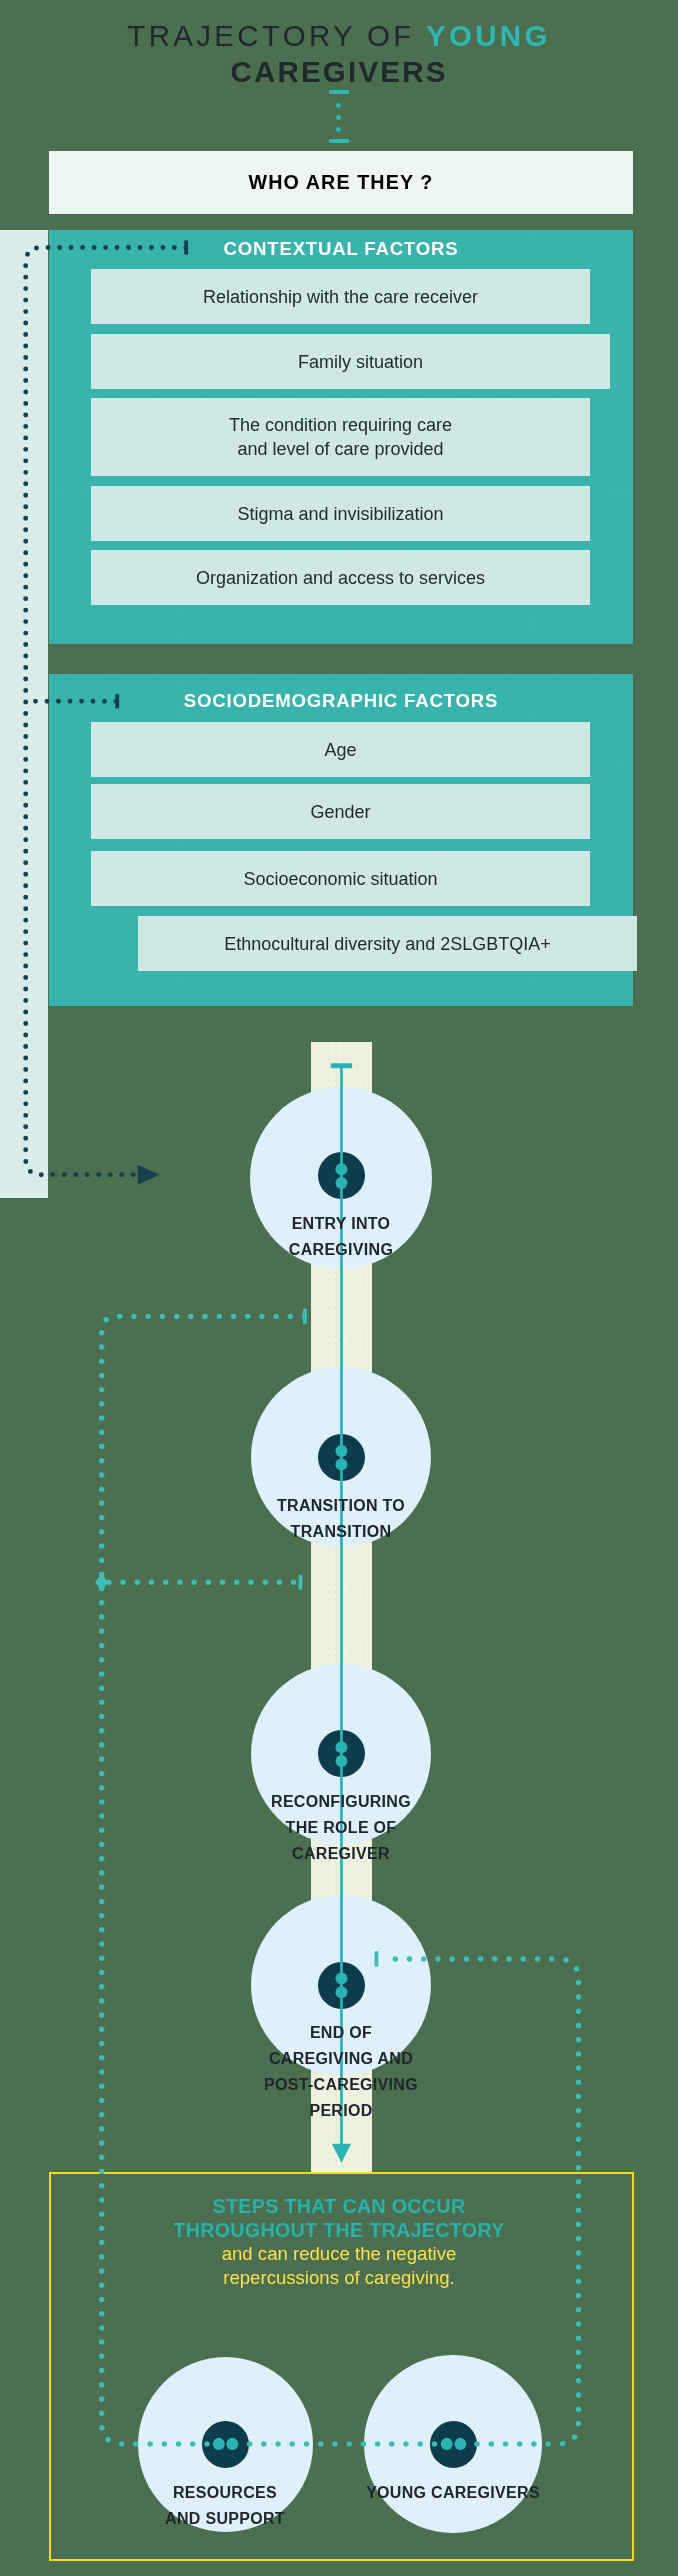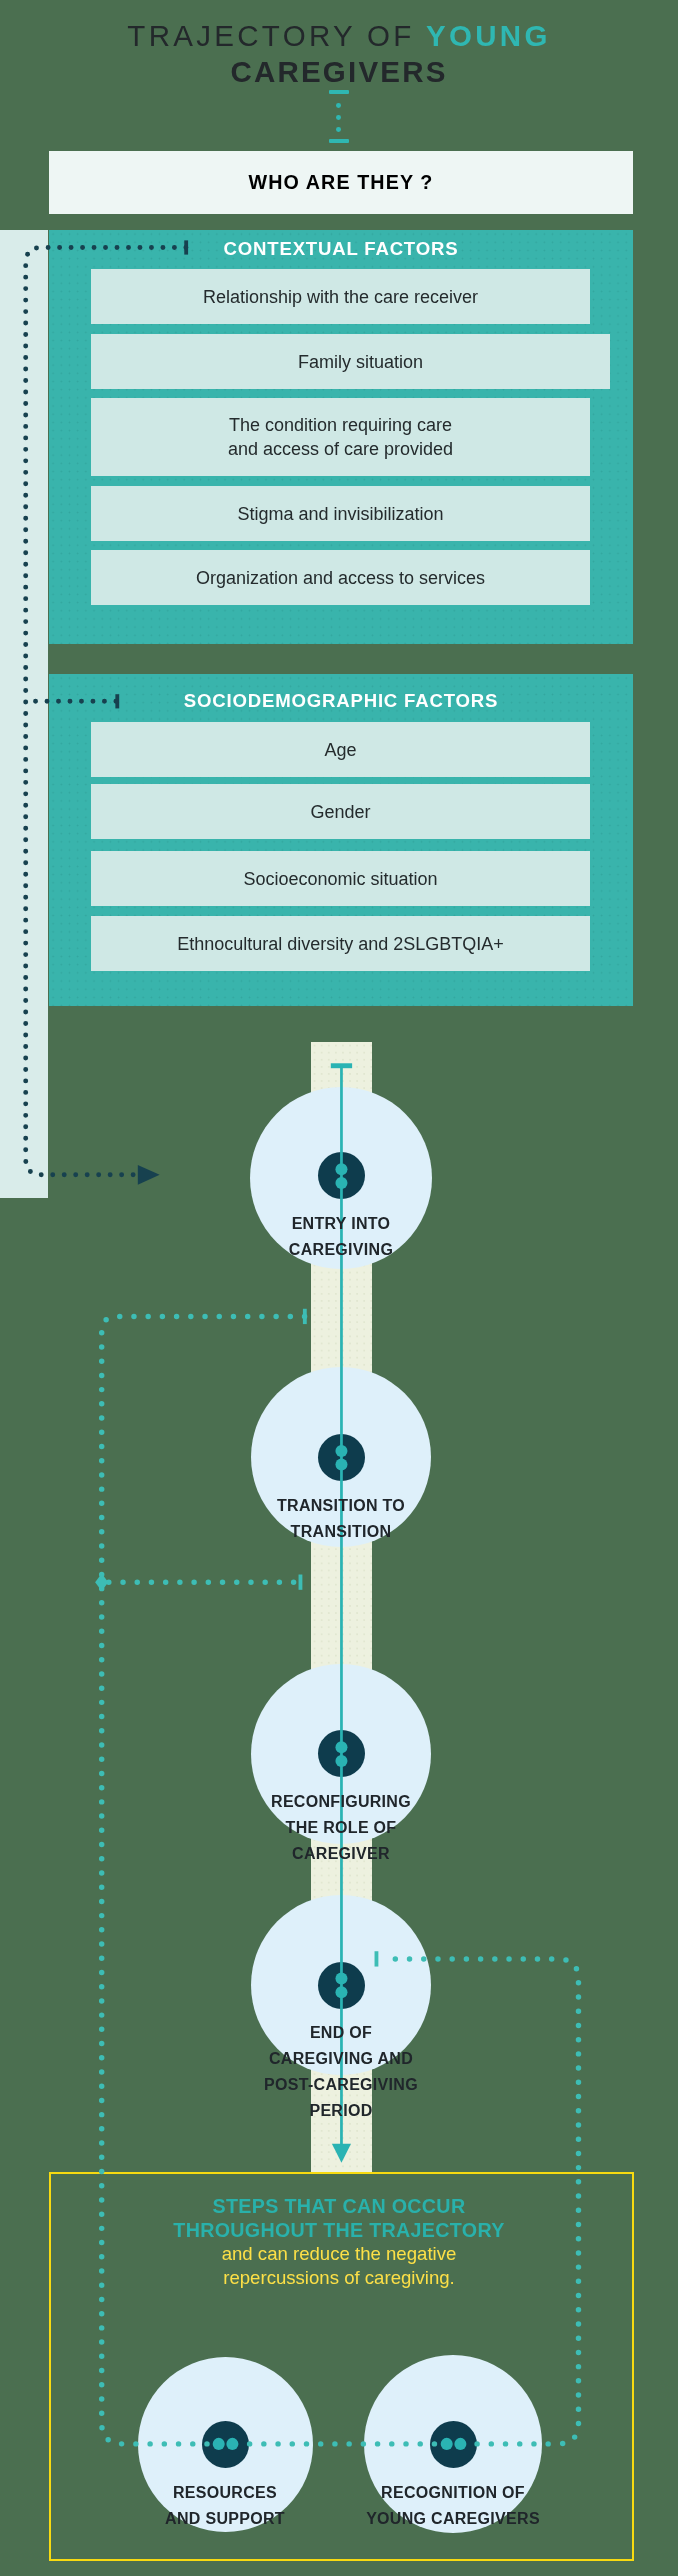--- a/index.html
+++ b/index.html
@@ -70,41 +70,41 @@
   <div class="abs factor-box" style="top:230px;height:414px;"></div>
   <div class="abs factor-header" style="top:238px;">CONTEXTUAL FACTORS</div>
   <div class="abs factor-item" style="top:269px;height:55px;">
     <div class="line">Relationship with the care receiver</div>
   </div>
   <div class="abs factor-item" style="top:334px;height:55px;padding-left:20px;">
     <div class="line">Family situation</div>
   </div>
   <div class="abs factor-item" style="top:398px;height:78px;">
     <div class="line">The condition requiring care</div>
-    <div class="line">and access of care provided</div>
+    <div class="line">and level of care provided</div>
   </div>
   <div class="abs factor-item" style="top:486px;height:55px;">
     <div class="line">Stigma and invisibilization</div>
   </div>
   <div class="abs factor-item" style="top:550px;height:55px;">
     <div class="line">Organization and access to services</div>
   </div>
 
   <div class="abs factor-box" style="top:674px;height:332px;"></div>
   <div class="abs factor-header" style="top:690px;">SOCIODEMOGRAPHIC FACTORS</div>
   <div class="abs factor-item" style="top:722px;height:55px;">
     <div class="line">Age</div>
   </div>
   <div class="abs factor-item" style="top:784px;height:55px;">
     <div class="line">Gender</div>
   </div>
   <div class="abs factor-item" style="top:851px;height:55px;">
     <div class="line">Socioeconomic situation</div>
   </div>
-  <div class="abs factor-item" style="top:916px;height:55px;">
+  <div class="abs factor-item" style="top:916px;height:55px;margin-left:47px;">
     <div class="line">Ethnocultural diversity and 2SLGBTQIA+</div>
   </div>
 
   <div class="abs cream-band"></div>
 
   <div class="abs steps-box"></div>
 
   <div class="abs halo" style="left:250px;top:1087px;width:182px;height:182px;"></div>
   <div class="abs halo" style="left:251px;top:1367px;width:180px;height:180px;"></div>
   <div class="abs halo" style="left:251px;top:1664px;width:180px;height:180px;"></div>
@@ -179,18 +179,17 @@
     <span class="b">THROUGHOUT THE TRAJECTORY</span>
     <span class="l">and can reduce the negative</span>
     <span class="l">repercussions of caregiving.</span>
   </div>
 
   <div class="abs node-label" style="left:72px;top:2480px;">
     <span class="line">RESOURCES</span>
     <span class="line">AND SUPPORT</span>
   </div>
   <div class="abs node-label" style="left:300px;top:2480px;">
-    <span class="line">RECOGNITION OF</span>
     <span class="line">YOUNG CAREGIVERS</span>
   </div>
 
 </div>
 
 
 </body></html>

